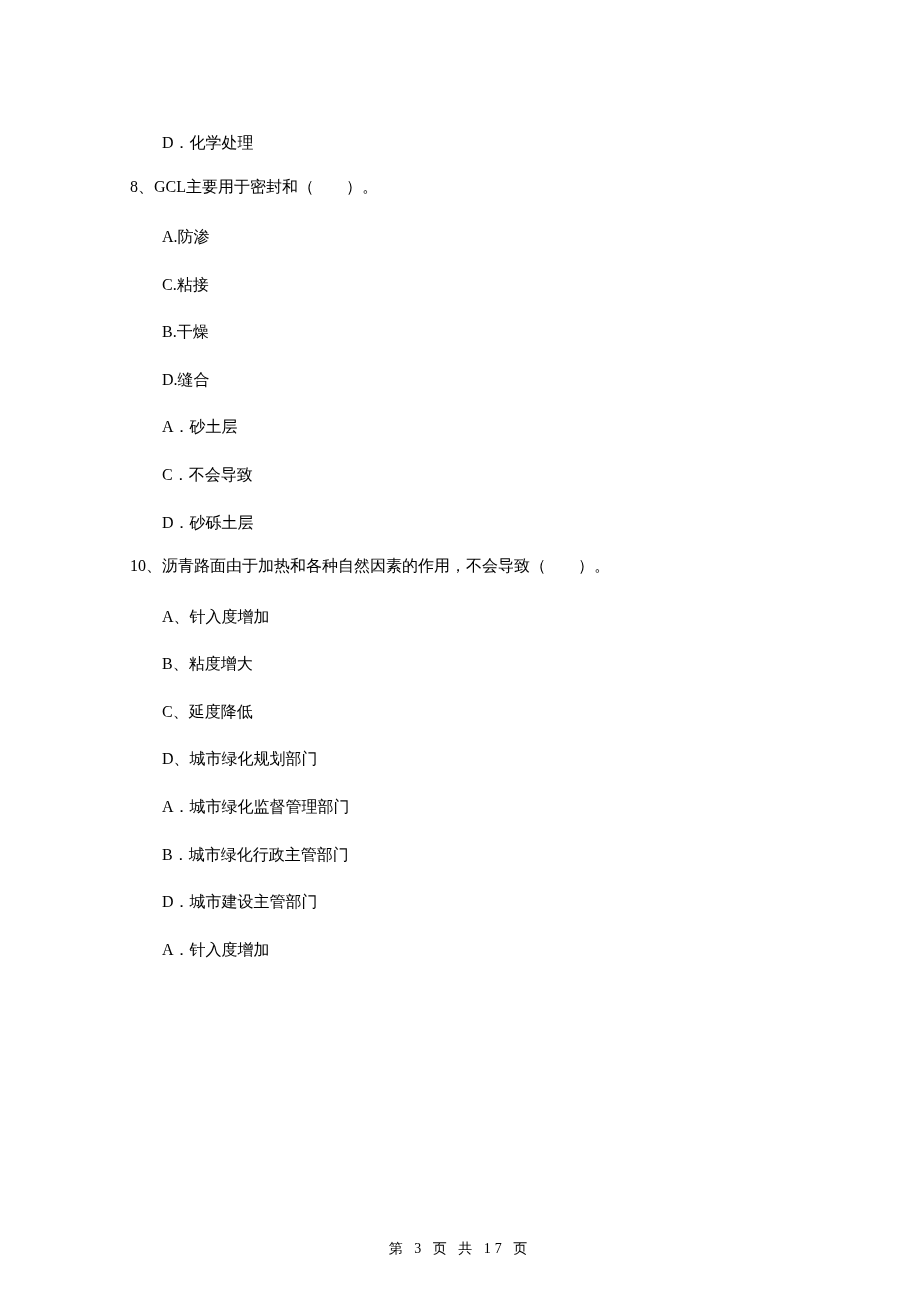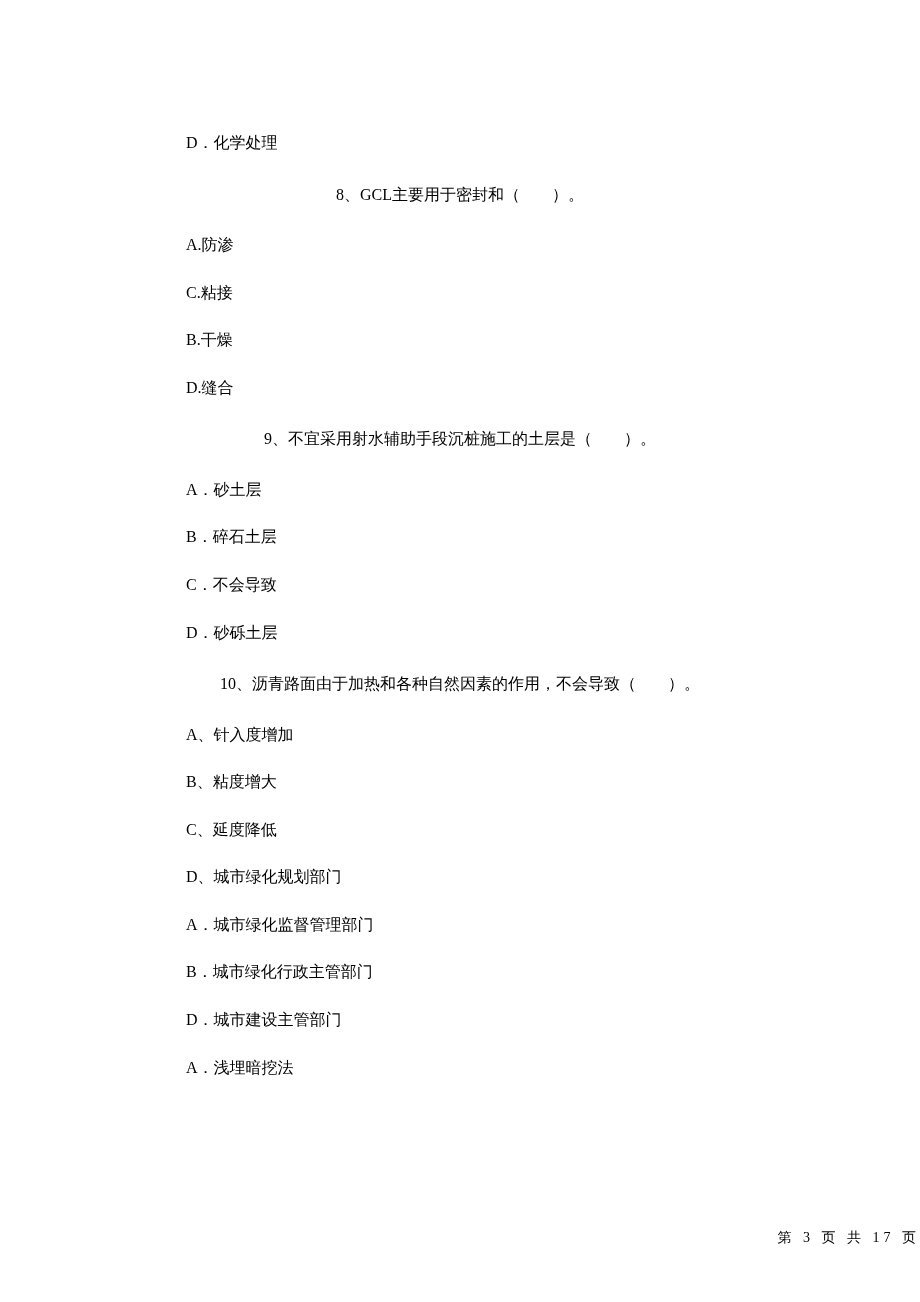--- a/index.html
+++ b/index.html
@@ -12,56 +12,53 @@
     width: 920px;
     height: 1302px;
     position: relative;
     box-sizing: border-box;
   }
   .page {
     padding: 108px 130px 0 130px;
     line-height: 1.6;
   }
   .option {
-    margin-left: 56px;
+    margin-left: 32px;
     margin-top: 22px;
   }
   .question {
-    margin-top: 24px;
+    margin-top: 16px;
     line-height: 1.9;
-    text-align: center;
   }
   .footer {
     position: absolute;
-    bottom: 55px;
+    bottom: 44px;
     left: 0;
     right: 0;
-    text-align: right;
+    text-align: center;
     font-size: 14px;
     letter-spacing: 4px;
   }
 </style>
 </head>
 <body>
 
 <div class="page" id="page-container">
     <div class="option">D．化学处理</div>
     <div class="question">8、GCL主要用于密封和（　　）。</div>
     <div class="option">A.防渗</div>
     <div class="option">C.粘接</div>
     <div class="option">B.干燥</div>
     <div class="option">D.缝合</div>
-    <div class="question">9、不宜采用射水辅助手段沉桩施工的土层是（　　）。</div>
     <div class="option">A．砂土层</div>
-    <div class="option">B．碎石土层</div>
     <div class="option">C．不会导致</div>
     <div class="option">D．砂砾土层</div>
     <div class="question">10、沥青路面由于加热和各种自然因素的作用，不会导致（　　）。</div>
     <div class="option">A、针入度增加</div>
     <div class="option">B、粘度增大</div>
     <div class="option">C、延度降低</div>
     <div class="option">D、城市绿化规划部门</div>
     <div class="option">A．城市绿化监督管理部门</div>
     <div class="option">B．城市绿化行政主管部门</div>
     <div class="option">D．城市建设主管部门</div>
-    <div class="option">A．浅埋暗挖法</div>
+    <div class="option">A．针入度增加</div>
   </div>
 <div class="footer">第 3 页 共 17 页</div>
 
 </body></html>

